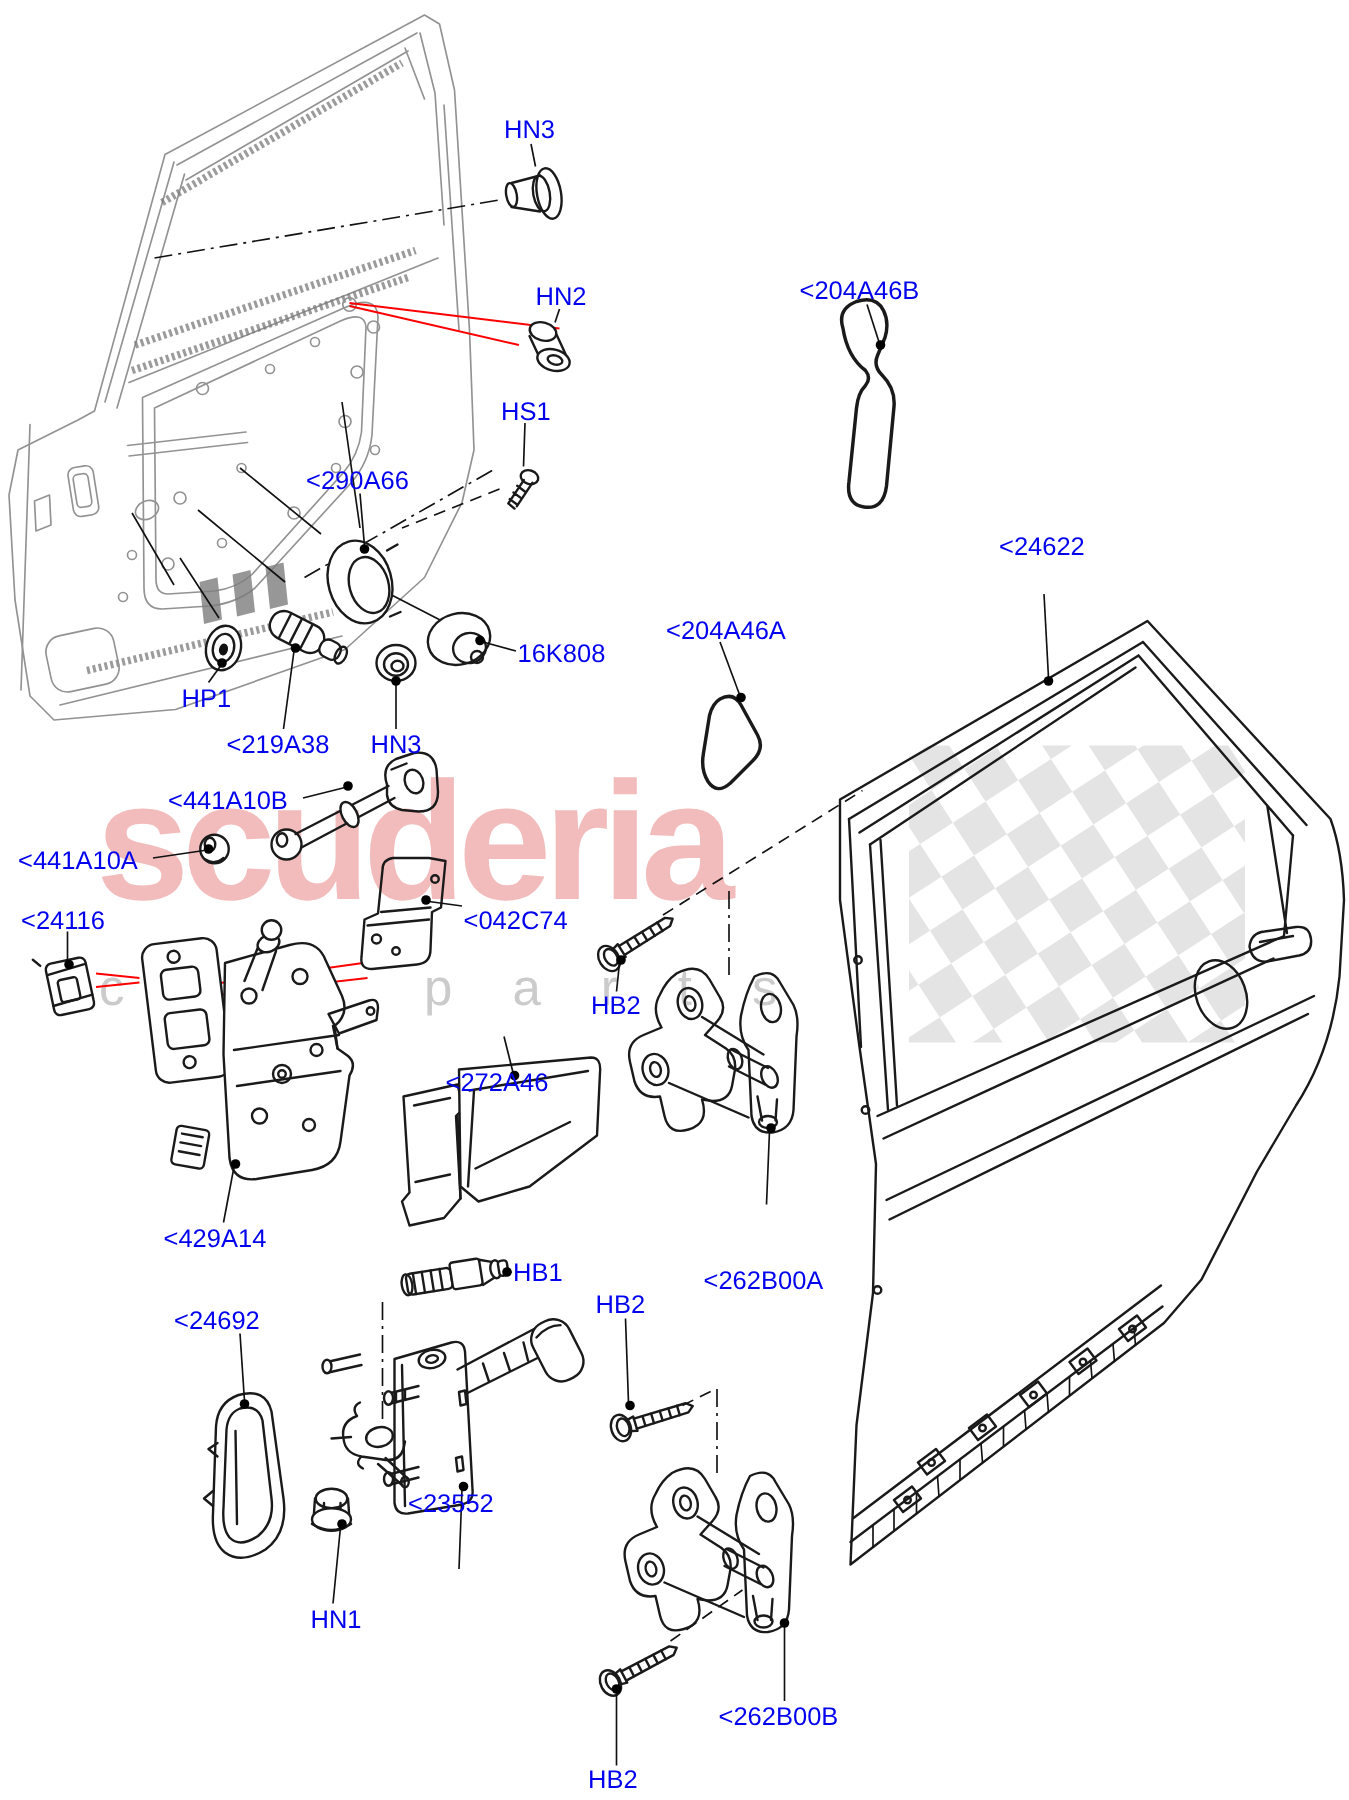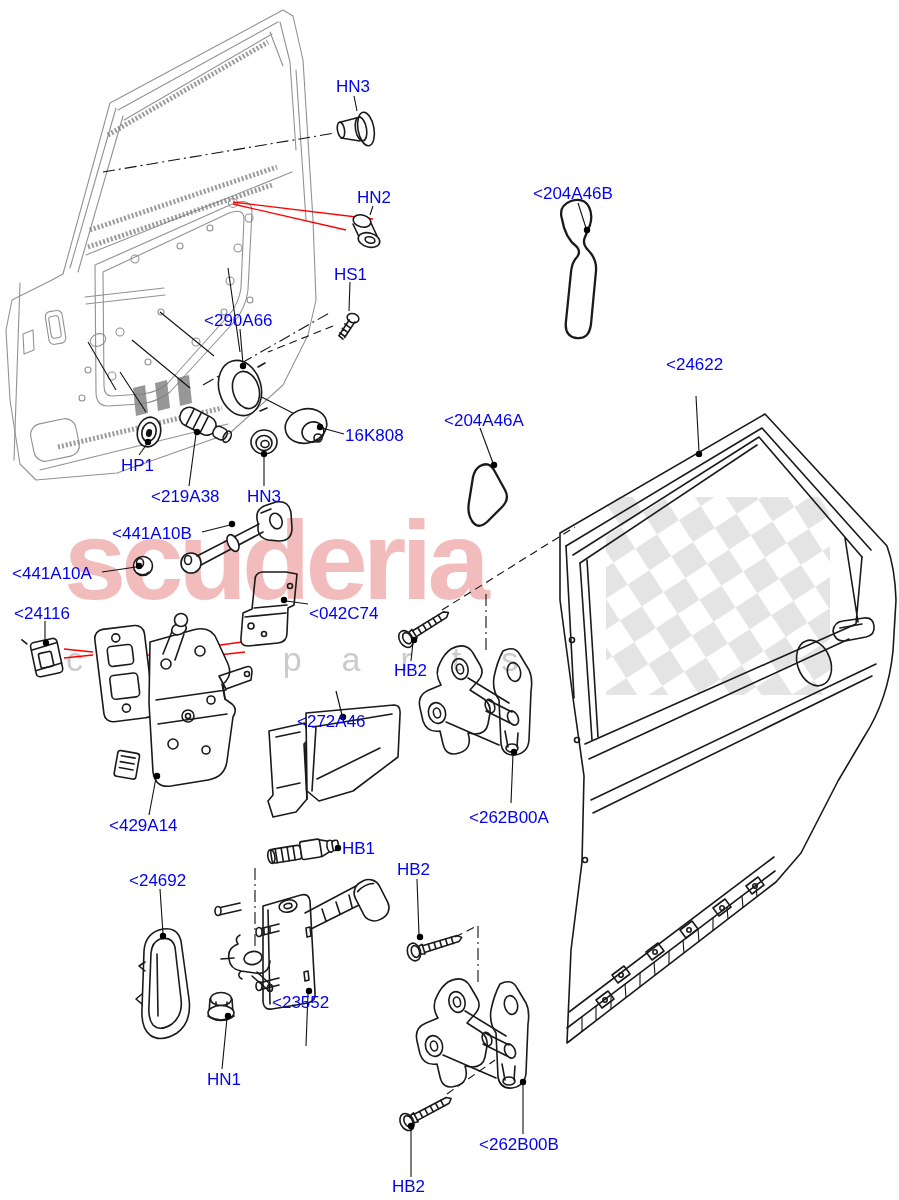--- a/index.html
+++ b/index.html
@@ -382,22 +382,22 @@
   <span class="lbl" style="left:345px;top:426px">16K808</span>
   <span class="lbl" style="left:121px;top:456px">HP1</span>
   <span class="lbl" style="left:151px;top:487px">&lt;219A38</span>
   <span class="lbl" style="left:247px;top:487px">HN3</span>
   <span class="lbl" style="left:112px;top:524px">&lt;441A10B</span>
   <span class="lbl" style="left:12px;top:564px">&lt;441A10A</span>
   <span class="lbl" style="left:14px;top:604px">&lt;24116</span>
   <span class="lbl" style="left:309px;top:604px">&lt;042C74</span>
   <span class="lbl" style="left:297px;top:712px">&lt;272A46</span>
   <span class="lbl" style="left:394px;top:661px">HB2</span>
-  <span class="lbl" style="left:469px;top:808px">&lt;262B00A</span>
+  <span class="lbl" style="left:469px;top:844px">&lt;262B00A</span>
   <span class="lbl" style="left:109px;top:816px">&lt;429A14</span>
   <span class="lbl" style="left:342px;top:839px">HB1</span>
-  <span class="lbl" style="left:129px;top:871px">&lt;24692</span>
+  <span class="lbl" style="left:116px;top:871px">&lt;24692</span>
   <span class="lbl" style="left:397px;top:860px">HB2</span>
   <span class="lbl" style="left:207px;top:1070px">HN1</span>
   <span class="lbl" style="left:272px;top:993px">&lt;23552</span>
   <span class="lbl" style="left:479px;top:1135px">&lt;262B00B</span>
   <span class="lbl" style="left:392px;top:1177px">HB2</span>
 </div>
 
 </body></html>

